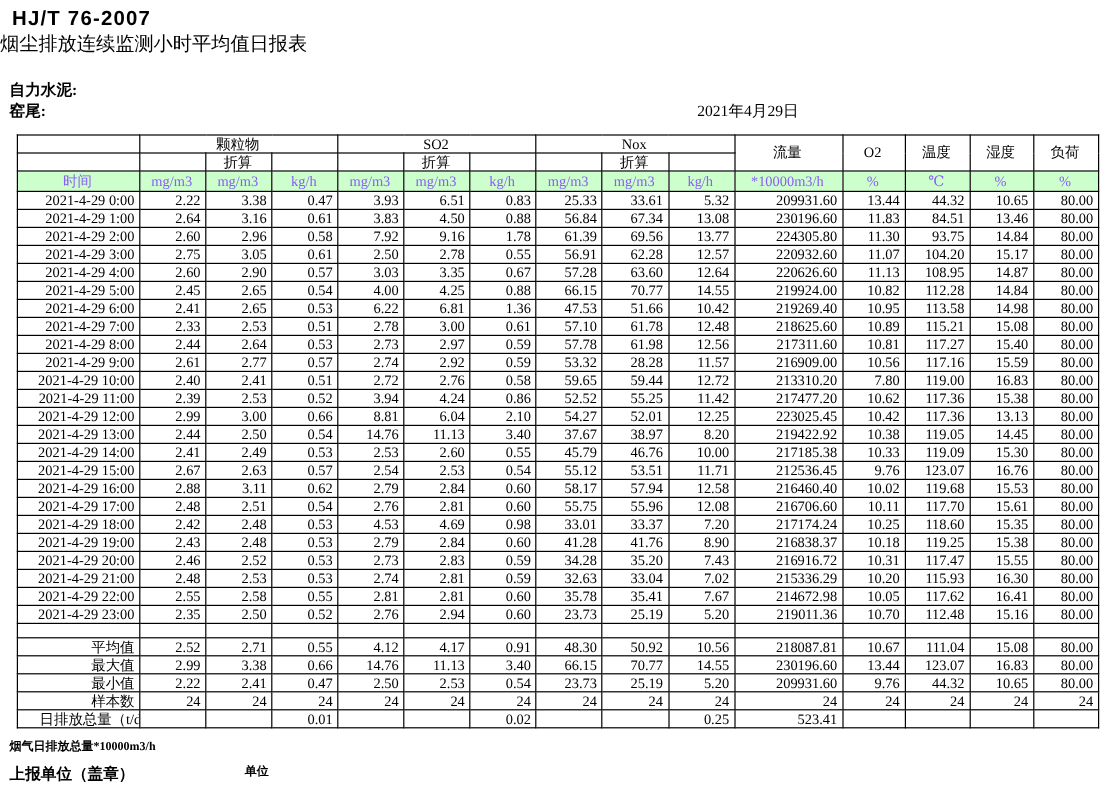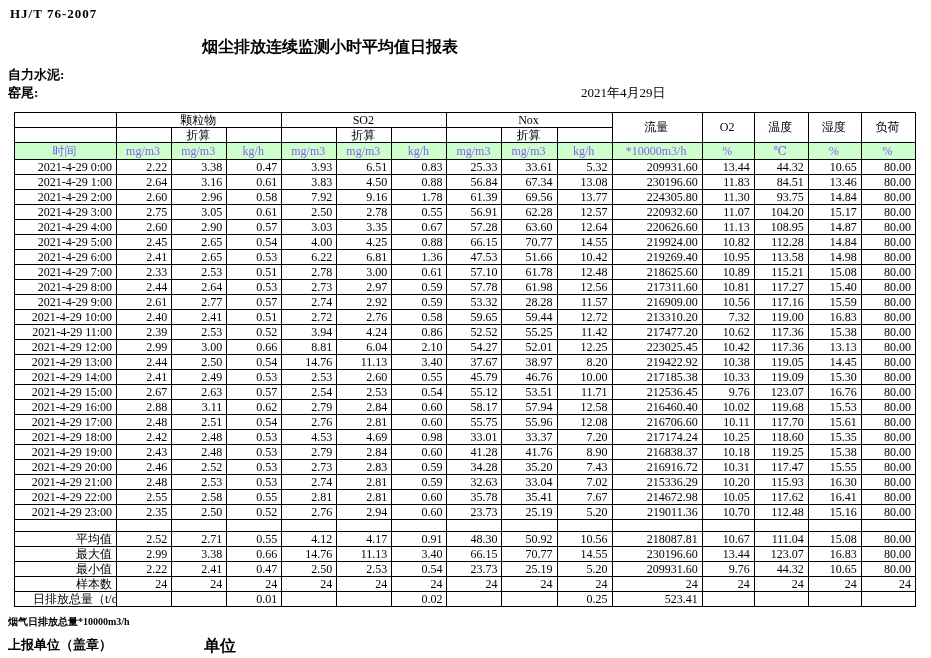--- a/index.html
+++ b/index.html
@@ -1,34 +1,34 @@
 <!DOCTYPE html>
 <html><head>
 <meta charset="utf-8">
 <style>
   html,body{margin:0;padding:0;background:#fff;}
   body{width:931px;height:658px;font-family:"Liberation Serif","DejaVu Serif",serif;color:#000;}
   .page{position:relative;width:931px;height:658px;overflow:hidden;background:#fff;}
-  .standard{position:absolute;left:10px;top:6px;font-size:13px;font-weight:bold;letter-spacing:1px;font-family:Liberation Serif, serif;}
-  .title{position:absolute;left:0;top:37px;width:660px;text-align:center;font-size:16px;font-weight:bold;}
+  .standard{position:absolute;left:10px;top:6px;font-size:17px;font-weight:bold;letter-spacing:1px;font-family:Liberation Sans, sans-serif;}
+  .title{position:absolute;left:0;top:27px;width:660px;font-size:16px;font-weight:normal;}
   .company{position:absolute;left:8px;top:66px;font-size:13px;font-weight:bold;}
   .location{position:absolute;left:8px;top:84px;font-size:13px;font-weight:bold;}
   .date{position:absolute;left:553px;top:84px;font-size:13px;margin-left:28px;}
   table.report{position:absolute;left:14px;top:112px;border-collapse:collapse;table-layout:fixed;width:902px;font-size:12px;}
   table.report td{border:1px solid #000;padding:0 4px 0 2px;height:14px;line-height:13px;white-space:nowrap;overflow:hidden;}
   thead td{text-align:center;}
   tr.green td{background:#ccffcc;color:#8b5cf6;text-align:center;height:16px;}
   td.time{text-align:right;padding-right:5px;}
   td.num{text-align:right;padding-right:6px;}
   td.label{text-align:right;padding-right:3px;}
   td.label.left{text-align:right;padding-left:18px;}
   tr.spacer td{height:11px;}
   .footnote{position:absolute;left:8px;top:615px;font-size:10px;font-weight:bold;}
   .report-unit{position:absolute;left:8px;top:636px;font-size:13px;font-weight:bold;}
-  .unit-label{position:absolute;left:204px;top:636px;font-size:16px;font-weight:bold;}
+  .unit-label{position:absolute;left:204px;top:636px;font-size:10px;font-weight:bold;}
 </style>
 </head>
 <body>
 
 <div class="page">
   <div class="standard">HJ/T  76-2007</div>
   <div class="title">烟尘排放连续监测小时平均值日报表</div>
   <div class="company">自力水泥:</div>
   <div class="location">窑尾:</div>
   <div class="date">2021年4月29日</div>
@@ -269,21 +269,21 @@
           <td class="num">2.40</td>
           <td class="num">2.41</td>
           <td class="num">0.51</td>
           <td class="num">2.72</td>
           <td class="num">2.76</td>
           <td class="num">0.58</td>
           <td class="num">59.65</td>
           <td class="num">59.44</td>
           <td class="num">12.72</td>
           <td class="num">213310.20</td>
-          <td class="num">7.32</td>
+          <td class="num">7.80</td>
           <td class="num">119.00</td>
           <td class="num">16.83</td>
           <td class="num">80.00</td>
         </tr>
         <tr>
           <td class="time">2021-4-29 11:00</td>
           <td class="num">2.39</td>
           <td class="num">2.53</td>
           <td class="num">0.52</td>
           <td class="num">3.94</td>

